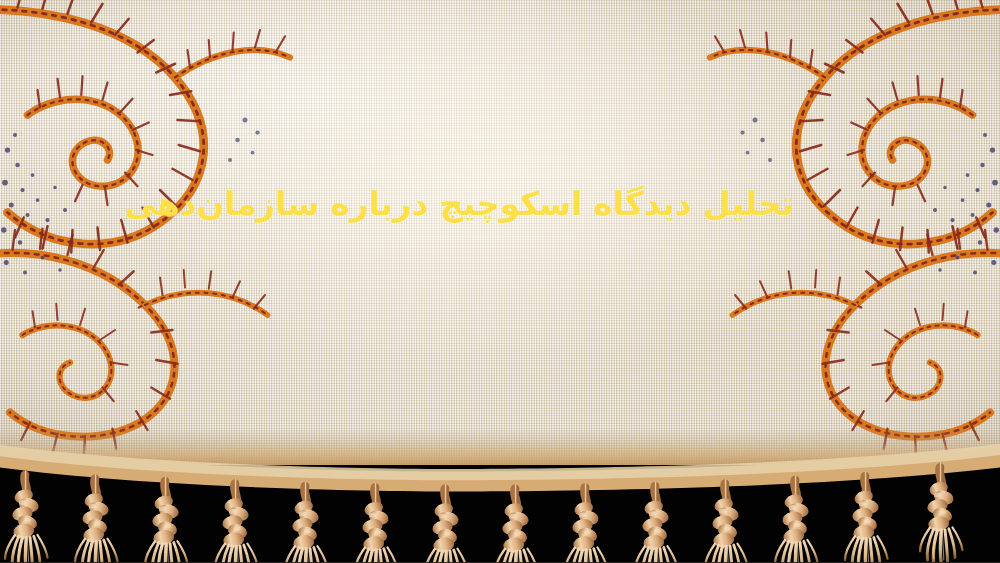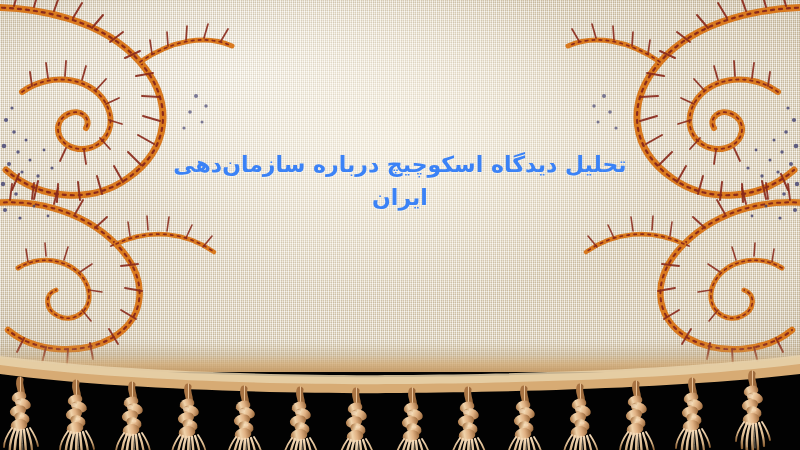--- a/index.html
+++ b/index.html
@@ -97,22 +97,22 @@
     position: absolute;
     left: 50%;
     top: 148px;
     transform: translateX(-50%);
     width: 470px;
     text-align: center;
     direction: rtl;
   }
   .title-line {
     display: block;
-    color: #3b82f6;
-    font-size: 22px;
+    color: #fde047;
+    font-size: 26px;
     font-weight: 700;
     line-height: 33px;
     letter-spacing: 0px;
     text-shadow:
       0 1px 0 rgba(255,252,242,0.40),
       0 0 2px rgba(255,250,238,0.30);
     white-space: nowrap;
   }
 
   
@@ -419,21 +419,20 @@
           <circle cx="184" cy="128" r="1.6"></circle>
         </g>
       </svg>
     </div>
 
     <div class="fabric-hem"></div>
   </div>
 
   <div class="title-block">
     <span class="title-line">تحلیل دیدگاه اسکوچیچ درباره سازمان‌دهی</span>
-    <span class="title-line">ایران</span>
   </div>
 
   <div class="blackfield"></div>
 
   <div class="fringe">
     <svg viewBox="0 0 800 98" preserveAspectRatio="none" aria-hidden="true">
       <defs>
         <linearGradient id="cordG" x1="0" y1="0" x2="1" y2="0">
           <stop offset="0%" stop-color="#a97443"></stop>
           <stop offset="35%" stop-color="#f0d3ab"></stop>

